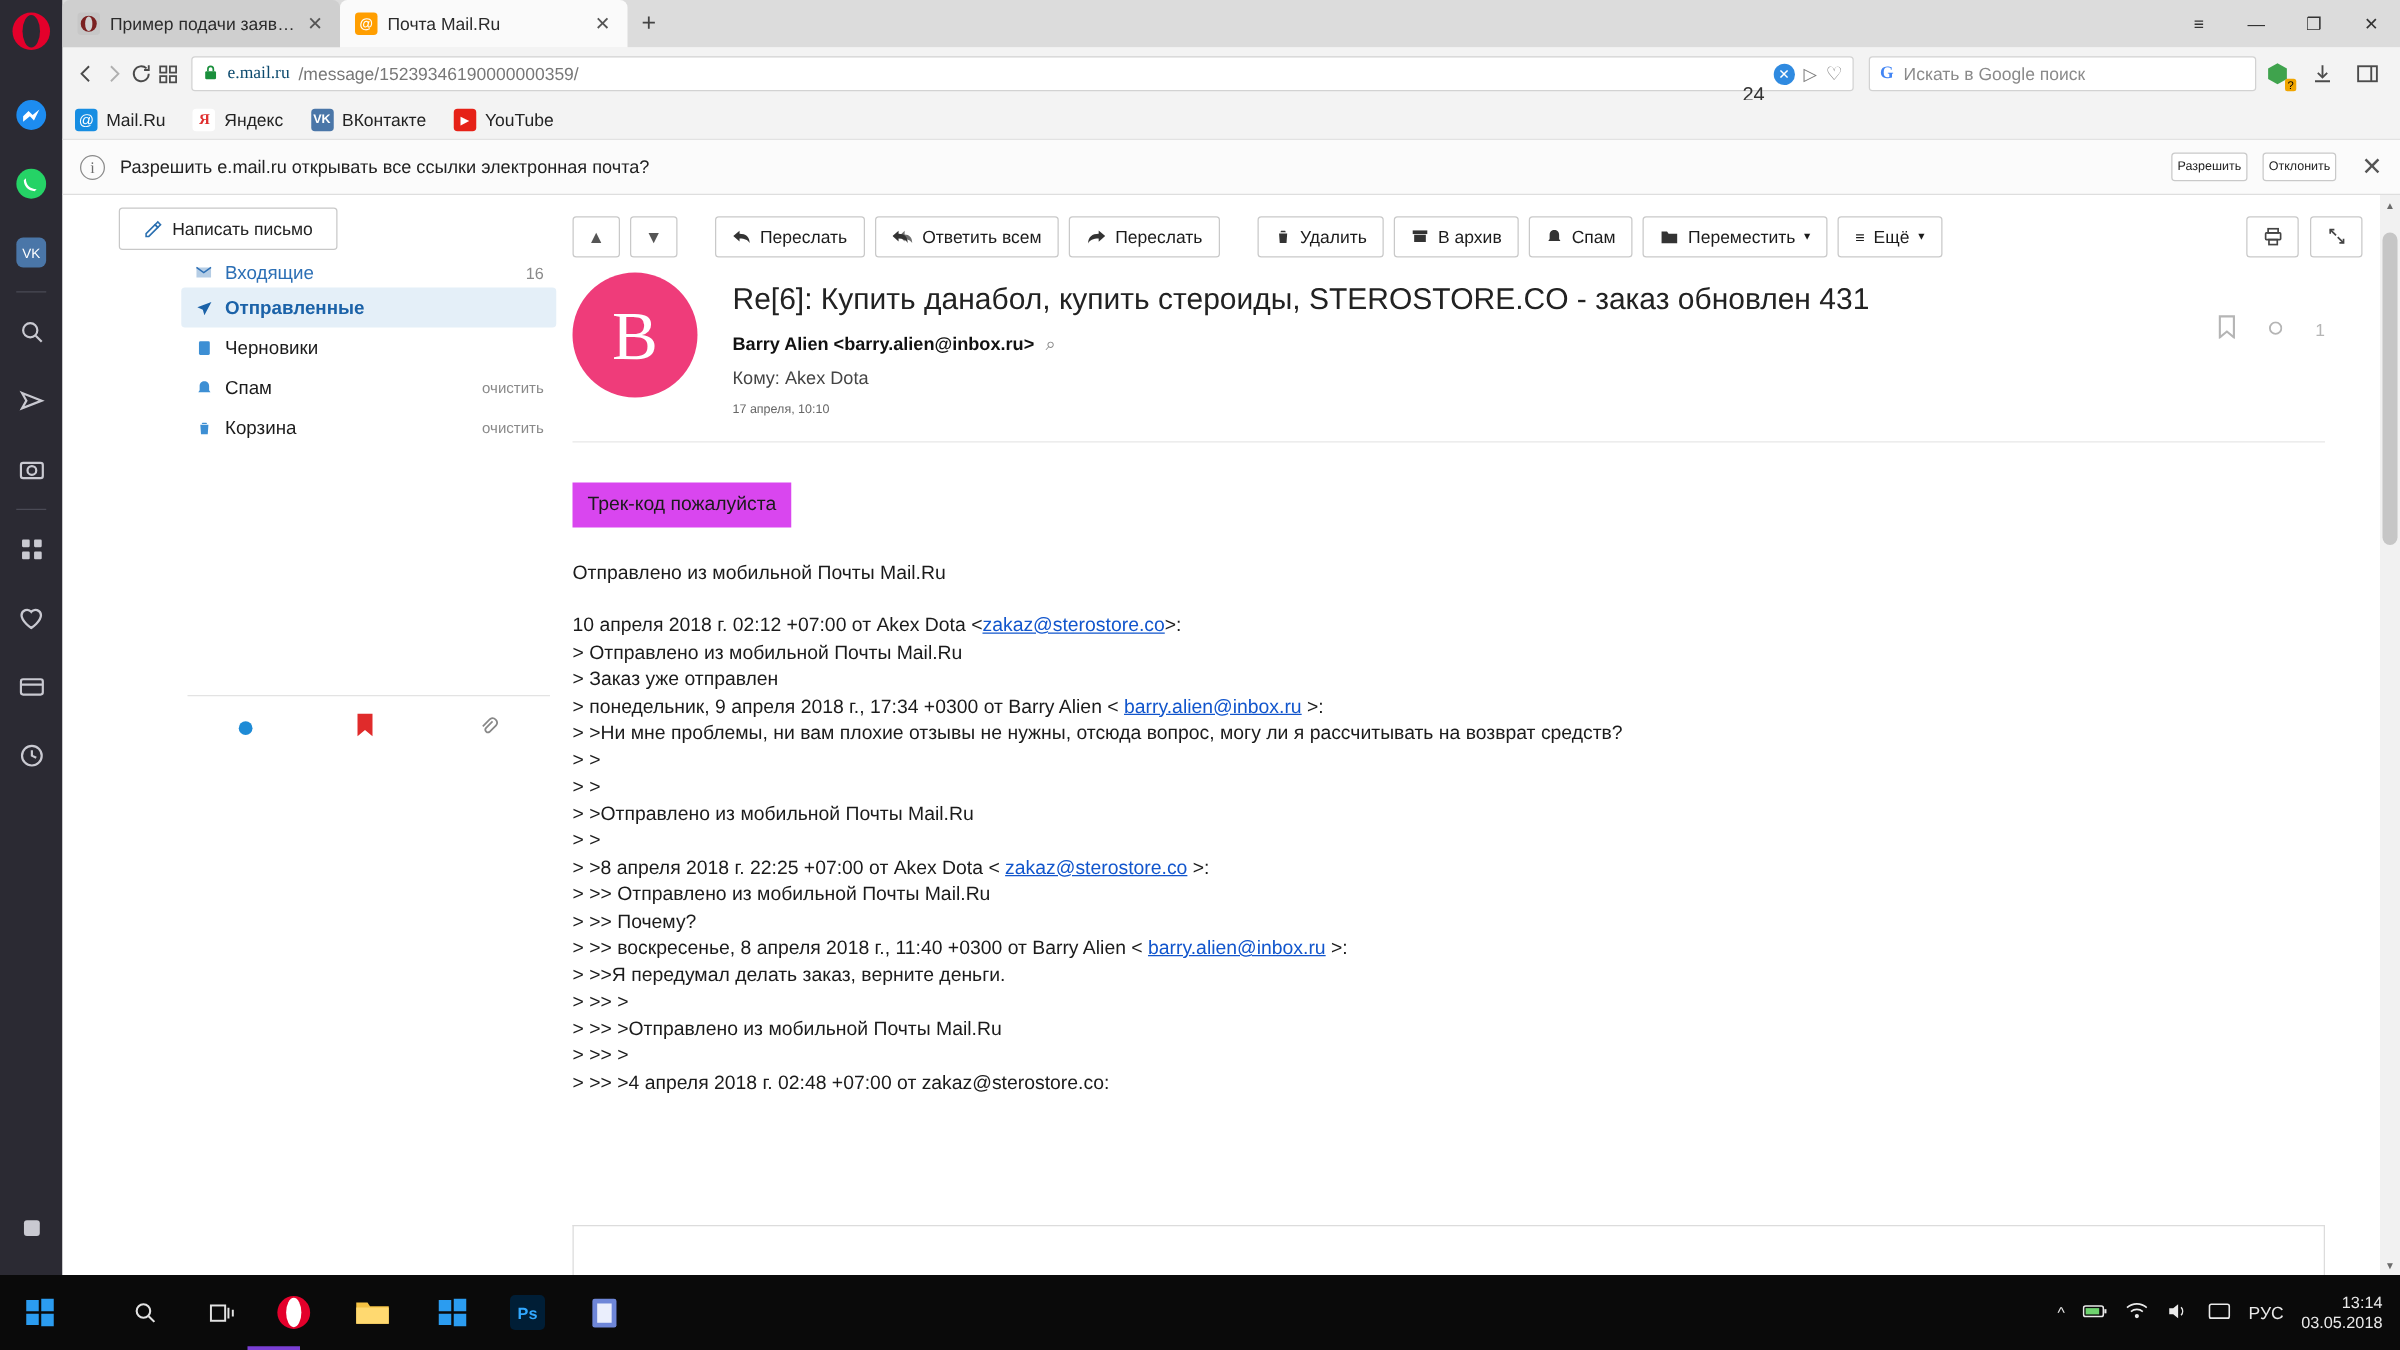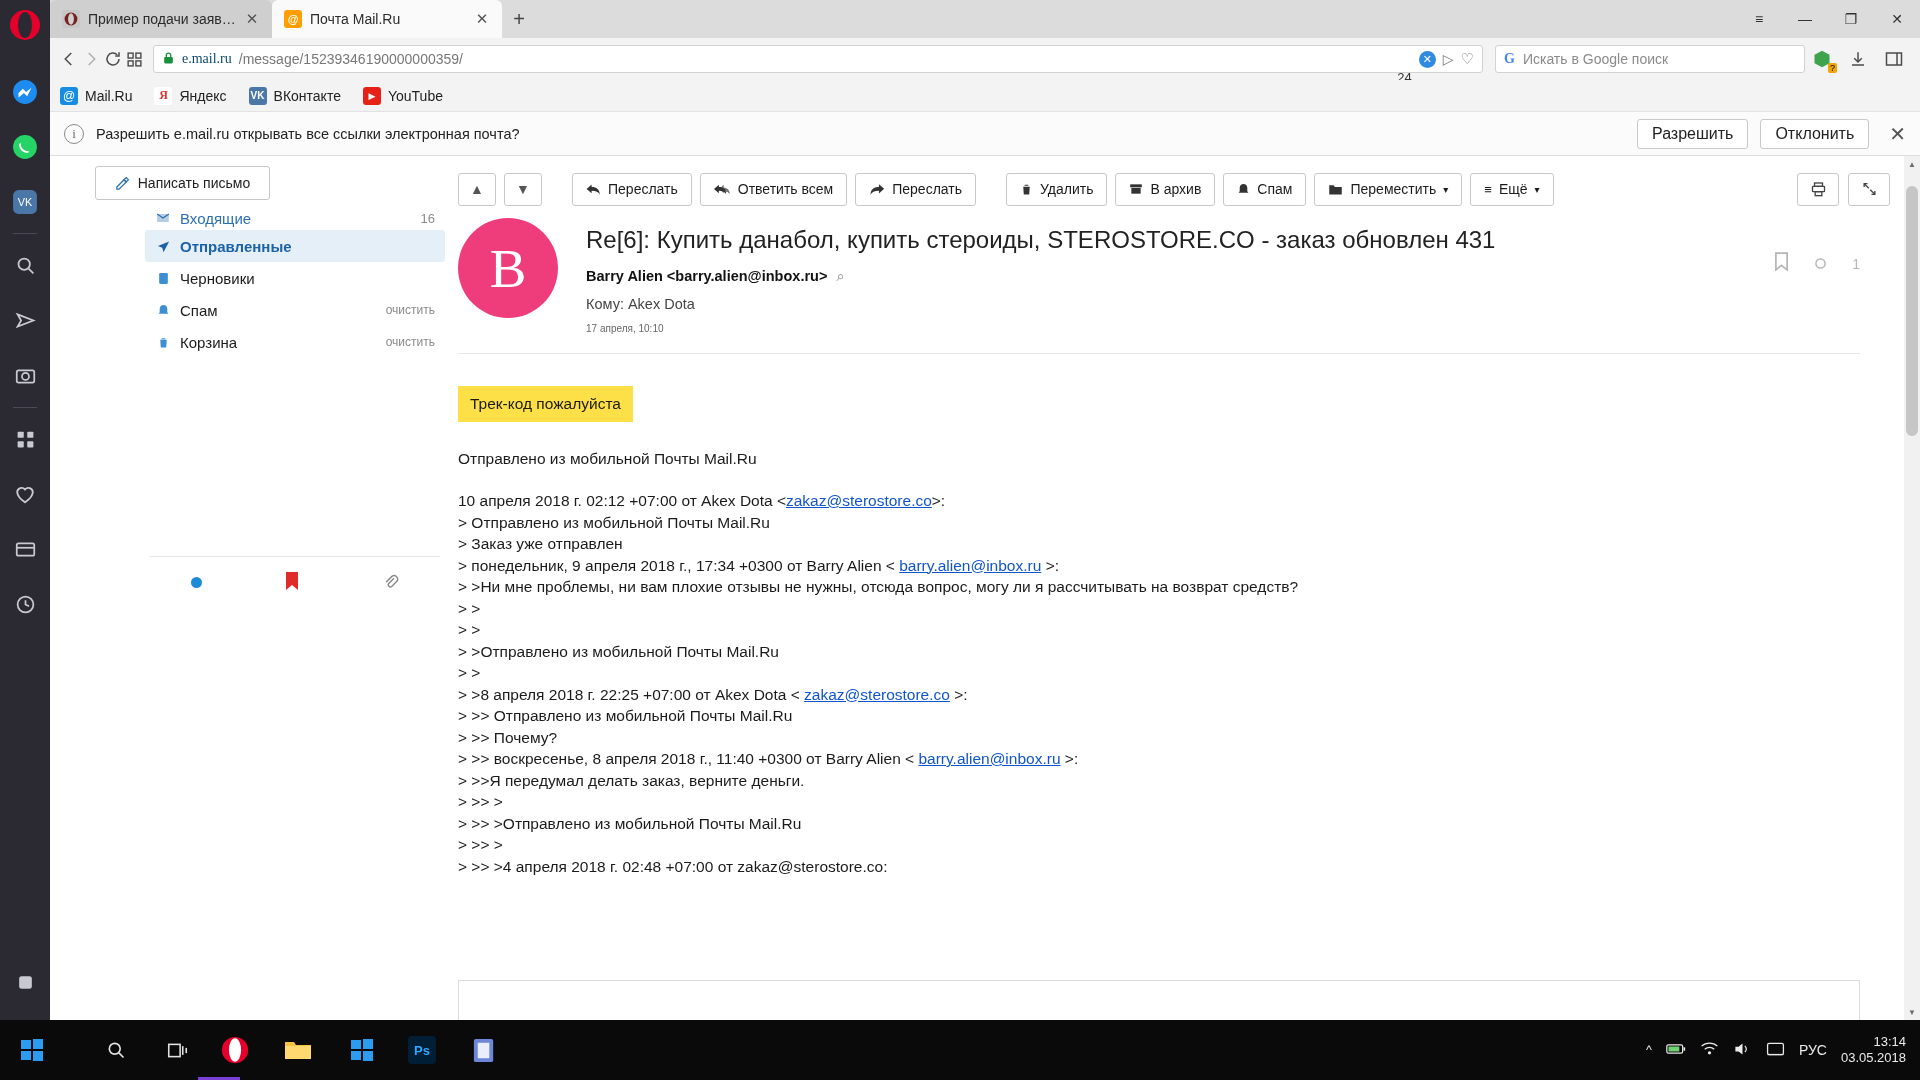--- a/index.html
+++ b/index.html
@@ -67,21 +67,21 @@
   .navbtn.dim { color:#9a9a9a; }
   .urlfield {
     flex:0 0 1330px; height:28px; background:#fff; border:1px solid #d2d2d2; border-radius:3px;
     display:flex; align-items:center; padding:0 8px; gap:7px; font-size:14px; color:#222;
     margin-left:6px;
   }
   .urlfield .lock { color:#1a8f3c; }
   .url-host { color:#0c4a6e;font-family:Liberation Serif, serif; }
   .url-path { color:#777; }
   .url-right { margin-left:auto; display:flex; align-items:center; gap:7px; }
-  .badge-count { font-size:13px; color:#333;margin-top:36px; }
+  .badge-count { font-size:16px; color:#333;margin-top:36px; }
   .badge-blue { background:#2f8ae0; color:#fff; border-radius:50%; width:17px; height:17px; font-size:11px; display:flex; align-items:center; justify-content:center; }
   .searchfield {
     flex:0 0 310px; height:28px; background:#fff; border:1px solid #d2d2d2; border-radius:3px;
     display:flex; align-items:center; padding:0 8px; gap:8px; font-size:14px; color:#8a8a8a;
     margin-left:8px;
   }
   .g-icon { color:#4285f4; font-weight:bold; font-family:"Liberation Serif", serif; }
   .chrome-right { margin-left:auto; display:flex; align-items:center; gap:10px; padding-right:4px; }
   .ext-icon { width:26px; height:24px; display:flex; align-items:center; justify-content:center; position:relative; }
   .ext-badge { position:absolute; right:-2px; bottom:-2px; background:#f0a500; color:#000; font-size:9px; border-radius:2px; padding:0 2px; }
@@ -100,22 +100,22 @@
 
   
   .notif {
     position:absolute; left:50px; top:112px; width:1870px; height:44px;
     background:#fbfbfb; border-bottom:1px solid #dedede;
     display:flex; align-items:center; padding:0 14px; gap:12px; font-size:14.5px; color:#222;
   }
   .notif .info-ic { width:20px; height:20px; border-radius:50%; border:1.5px solid #8a8a8a; color:#6c6c6c; display:flex; align-items:center; justify-content:center; font-size:13px; font-family:"Liberation Serif", serif; }
   .notif .spacer { flex:1; }
   .notif button {
-    font-family:inherit; font-size:16px; background:#fff; border:1px solid #c9c9c9; border-radius:3px;
-    padding:5px 14px; color:#222; cursor:pointer;
+    font-family:inherit; font-size:10px; background:#fff; border:1px solid #c9c9c9; border-radius:3px;
+    padding:5px 4px; color:#222; cursor:pointer;
   }
   .notif .closex { font-size:20px; color:#555; padding-left:8px; }
 
   
   .page {
     position:absolute; left:50px; top:156px; width:1870px; height:864px;
     background:#fff; overflow:hidden;
   }
   .compose-wrap { position:absolute; left:45px; top:10px; width:250px; }
   .compose-btn {
@@ -168,21 +168,21 @@
   .msg-head { margin-left:128px; }
   .subject { font-size:24px; color:#222; margin:8px 0 14px 0; font-weight:normal; }
   .from { font-size:14.5px; font-weight:bold; color:#111; margin-bottom:11px; }
   .from .search-ic { font-weight:normal; color:#888; margin-left:5px; }
   .to { font-size:14.5px; color:#444; margin-bottom:11px; }
   .date { font-size:10px; color:#666; }
   .msg-head-right { position:absolute; right:0; top:34px; display:flex; align-items:center; gap:26px; color:#b5b5b5; }
   .hr { position:absolute; left:0; right:0; top:135px; height:1px; background:#e8e8e8; }
 
   .body-area { position:absolute; left:0; top:168px; right:0; font-size:15.5px; color:#1b1b1b; line-height:21.5px; }
-  .highlight { display:inline-block; background:#fde047; padding:7px 12px; margin-bottom:26px; }
+  .highlight { display:inline-block; background:#d946ef; padding:7px 12px; margin-bottom:26px; }
   .body-line { white-space:pre-wrap; }
   .gap { height:21px; }
   a.mailto { color:#1155cc; text-decoration:underline; }
 
   .reply-box {
     position:absolute; left:408px; right:60px; bottom:-6px; height:46px;
     border:1px solid #dcdcdc; border-bottom:none; background:#fff;
   }
 
   

